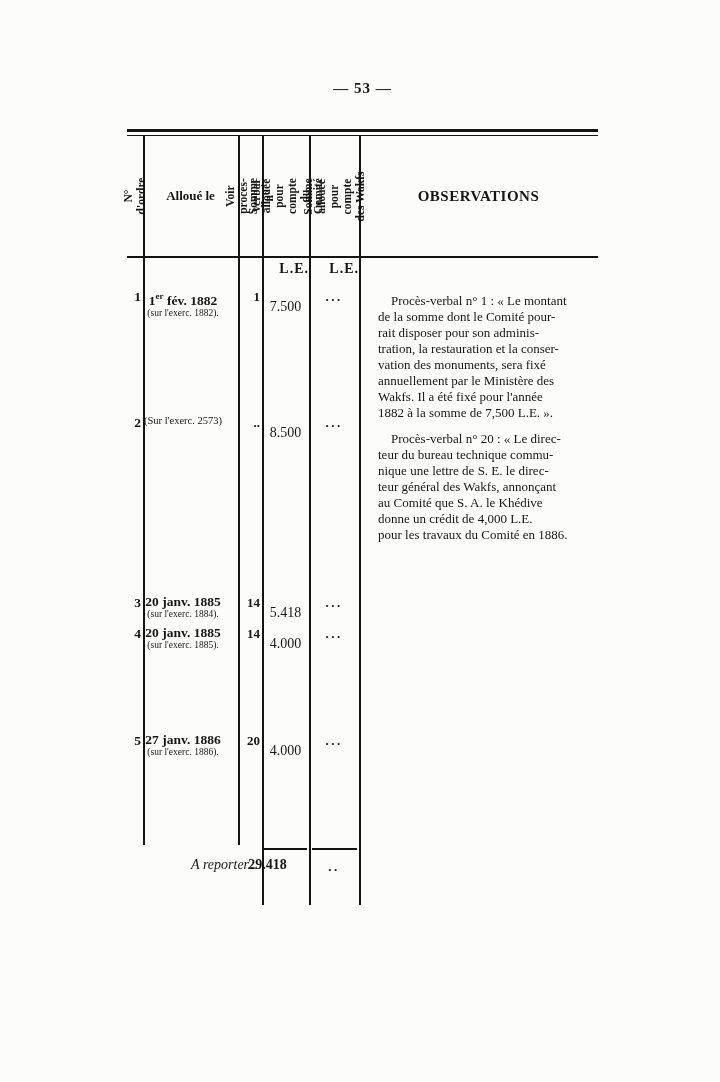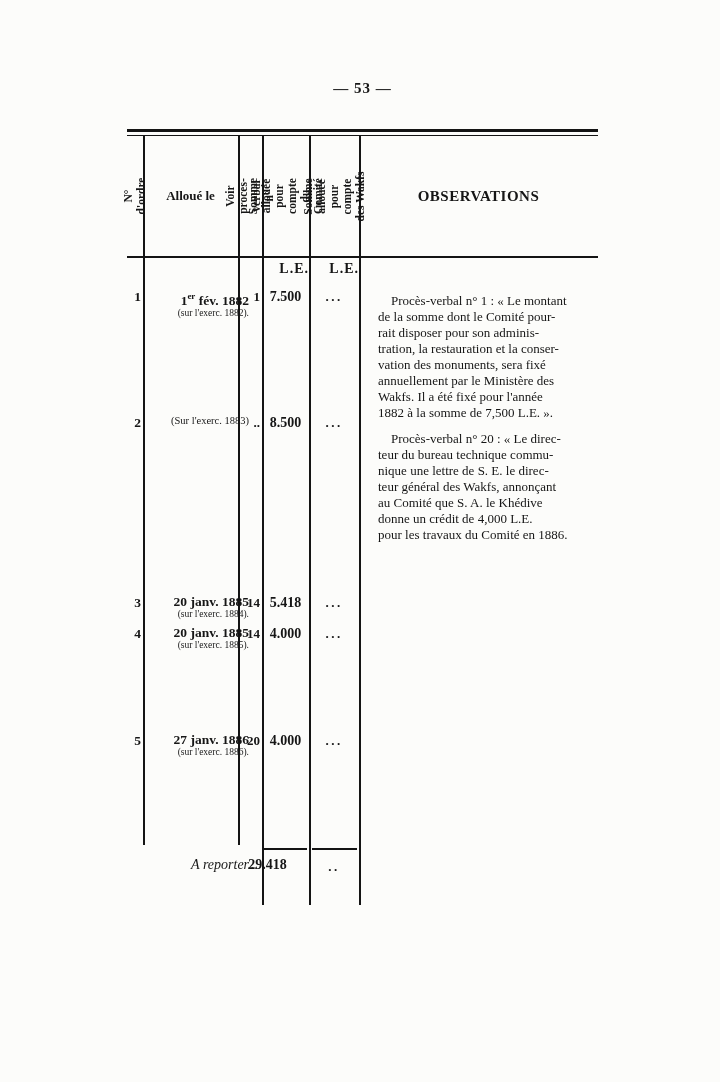--- a/index.html
+++ b/index.html
@@ -60,28 +60,28 @@
 
   
   .row { position: absolute; left: 0; width: 232px; }
   .row-1 { top: 160px; }
   .row-2 { top: 286px; }
   .row-3 { top: 466px; }
   .row-4 { top: 497px; }
   .row-5 { top: 604px; }
   .cell-num  { position: absolute; left: 0; width: 14px; text-align: right;
                font-weight: bold; font-size: 13.5px; }
-  .cell-date { position: absolute; left: 18px; width: 104px; text-align: right; }
+  .cell-date { position: absolute; left: 4px; width: 104px; text-align: center; }
   .date-main { font-weight: bold; font-size: 13.5px; line-height: 14px; white-space: nowrap; }
   .date-sup  { font-size: 9px; vertical-align: super; font-weight: bold; }
   .date-sub  { font-size: 9.5px; line-height: 11px; white-space: nowrap; }
   .cell-pv   { position: absolute; left: 112px; width: 21px; text-align: right;
                font-weight: bold; font-size: 13px; }
   .cell-comite { position: absolute; left: 136px; width: 45px; text-align: center;
-               font-weight: bold; font-size: 14px; }
+               font-weight: normal; font-size: 14px; margin-top: 10px; }
   .cell-wakfs  { position: absolute; left: 183px; width: 48px; text-align: center;
                font-weight: bold; font-size: 13px; letter-spacing: 2.5px; }
 
   
   .obs-block {
     position: absolute; left: 241px; top: 154px; width: 232px;
     font-size: 13px; line-height: 16px;
   }
   .obs-par { margin: 10px; white-space: pre; text-indent: 13px; }
 
@@ -142,21 +142,21 @@
       <div class="date-sub">(sur l'exerc. 1882).</div>
     </div>
     <div class="cell-pv">1</div>
     <div class="cell-comite">7.500</div>
     <div class="cell-wakfs">...</div>
   </div>
 
   <div class="row row-2">
     <div class="cell-num">2</div>
     <div class="cell-date">
-      <div class="date-sub" style="font-size:10.5px">(Sur l'exerc. 1883)</div>
+      <div class="date-sub" style="font-size:10.5px">(Sur l'exerc. 2573)</div>
     </div>
     <div class="cell-pv">..</div>
     <div class="cell-comite">8.500</div>
     <div class="cell-wakfs">...</div>
   </div>
 
   <div class="row row-3">
     <div class="cell-num">3</div>
     <div class="cell-date">
       <div class="date-main">20 janv. 1885</div>

